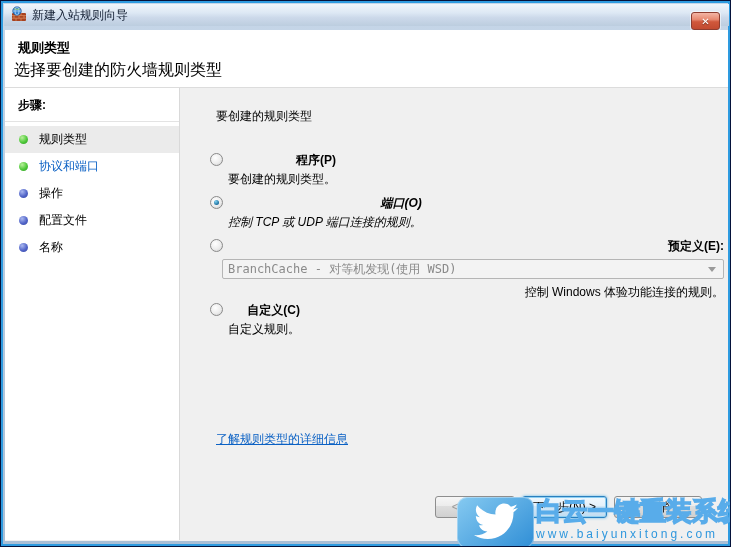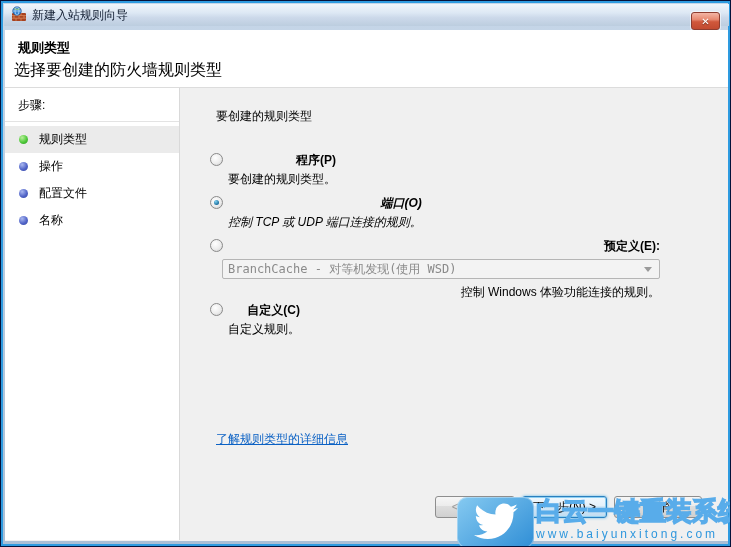--- a/index.html
+++ b/index.html
@@ -40,21 +40,21 @@
   
   .header { height: 58px; background: #fff; border-bottom: 1px solid #dcdcdc; }
   .page-title { font-size: 13px; font-weight: bold; padding: 9px 0 3px 13px; }
   .page-subtitle { font-size: 16px; padding-left: 9px; }
   
   .main { display: flex; height: 452px; }
   .sidebar {
     width: 175px; min-width: 175px; background: #fff;
     border-right: 1px solid #d9d9d9;
   }
-  .steps-title { font-weight: normal; padding: 9px 12px 7px 13px; border-bottom: 1px solid #e3e3e3; }
+  .steps-title { font-weight: bold; padding: 9px 12px 7px 13px; border-bottom: 1px solid #e3e3e3; }
   .steps { list-style: none; margin-top: 4px; }
   .step { display: flex; align-items: center; gap: 11px; height: 27px; padding-left: 14px; }
   .step.current { background: #ebebeb; }
   .bullet { width: 9px; height: 9px; border-radius: 50%; flex: 0 0 9px; }
   .bullet.green { background: radial-gradient(circle at 35% 30%, #b9f09b, #4fc93a 55%, #2a9422); }
   .bullet.blue  { background: radial-gradient(circle at 35% 30%, #aab8f0, #5265c8 55%, #3344a0); }
   .step-label.linkstyle { color: #0b61c4; }
   
   .content { position: relative; flex: 1; background: #f0f0f0; }
   .content-heading { position: absolute; left: 36px; top: 20px; }
@@ -66,21 +66,21 @@
     border: 1px solid #8a8a8a;
   }
   .radio.checked::after {
     content: ""; position: absolute; left: 3px; top: 3px; width: 5px; height: 5px;
     border-radius: 50%;
     background: radial-gradient(circle at 35% 30%, #7ed0f0, #1c6f9e 70%);
   }
   .opt-label { margin-left: 18px; font-weight: bold; }
   .opt-desc  { margin-left: 18px; margin-top: 3px; }
   .dropdown {
-    position: relative; margin: 5px 0 5px 12px; width: 438px; height: 20px;
+    position: relative; margin: 5px 0 5px 12px; width: 502px; height: 20px;
     background: #f3f3f3; border: 1px solid #b5b5b5; border-radius: 2px;
     display: flex; align-items: center; padding: 0 22px 0 5px;
     color: #8a8a8a; font-family: "DejaVu Sans Mono", monospace;
     white-space: nowrap; overflow: hidden;
   }
   .dropdown-arrow {
     position: absolute; right: 7px; top: 7px; width: 0; height: 0;
     border-left: 4px solid transparent; border-right: 4px solid transparent;
     border-top: 5px solid #9a9a9a;
   }
@@ -158,20 +158,24 @@
     <div class="main">
 
       <div class="sidebar">
         <div class="steps-title">步骤:</div>
         <ul class="steps">
           <li class="step current">
             <span class="bullet green"></span>
             <span class="step-label">规则类型</span>
           </li>
           <li class="step">
+            <span class="bullet green"></span>
+            <span class="step-label linkstyle">协议和端口</span>
+          </li>
+          <li class="step">
             <span class="bullet blue"></span>
             <span class="step-label">操作</span>
           </li>
           <li class="step">
             <span class="bullet blue"></span>
             <span class="step-label">配置文件</span>
           </li>
           <li class="step">
             <span class="bullet blue"></span>
             <span class="step-label">名称</span>

